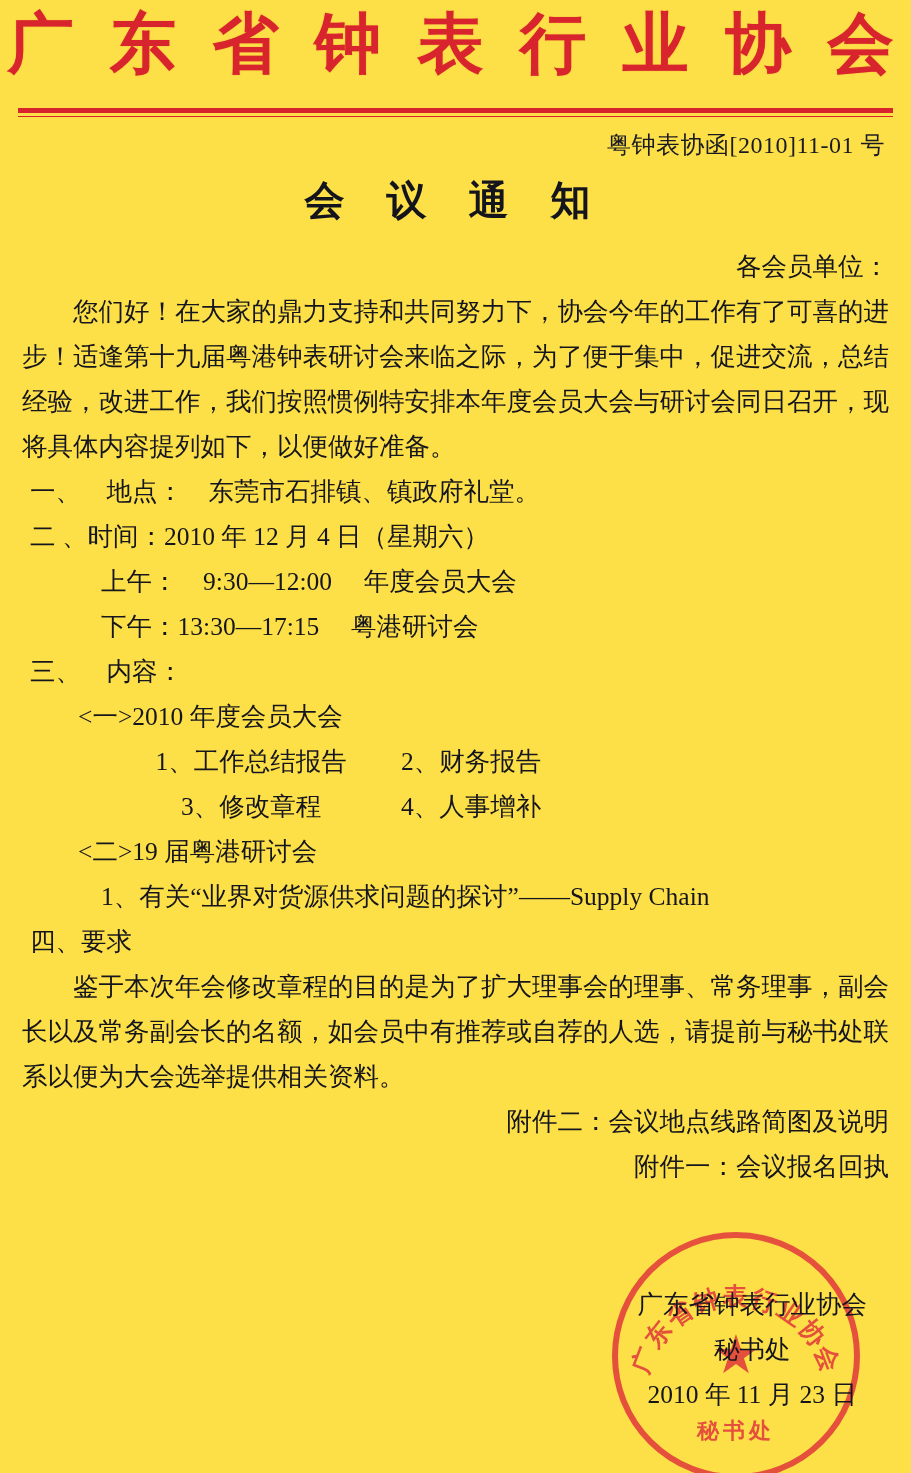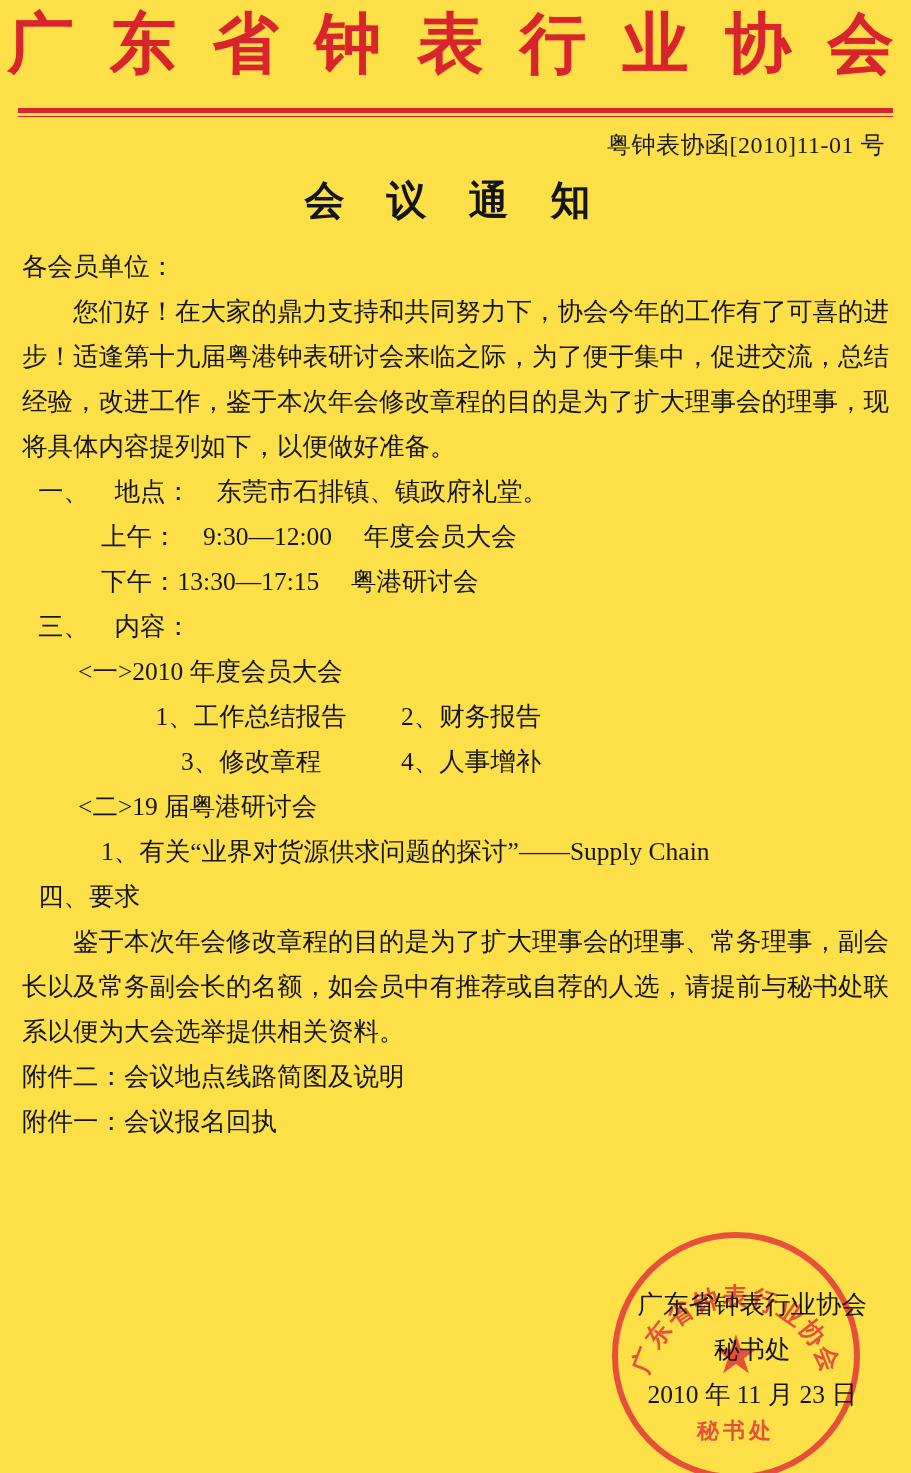--- a/index.html
+++ b/index.html
@@ -63,26 +63,27 @@
   }
   
   .body-text {
     margin: 16px 22px 0 22px;
     color: #15151d;
     font-size: 25.5px;
     line-height: 45px;
   }
   .p-flush {
     text-indent: 0;
+    text-align: right;
   }
   .p-indent {
     text-indent: 2em;
   }
   .lvl1 {
-    margin-left: 16px;
+    margin-left: 8px;
   }
   .lvl2 {
     margin-left: 2.2em;
   }
   .lvl3 {
     margin-left: 3.1em;
   }
   .two-col {
     display: block;
   }
@@ -167,24 +168,25 @@
   </div>
 
   <div class="doc-number">粤钟表协函[2010]11-01 号</div>
 
   <div class="doc-title">会 议 通 知</div>
 
   <div class="body-text">
 
     <div class="p-flush">各会员单位：</div>
 
-    <div class="p-indent">您们好！在大家的鼎力支持和共同努力下，协会今年的工作有了可喜的进步！适逢第十九届粤港钟表研讨会来临之际，为了便于集中，促进交流，总结经验，改进工作，鉴于本次年会修改章程的目的是为了扩大理事会的理事，现将具体内容提列如下，以便做好准备。</div>
+    <div class="p-indent">您们好！在大家的鼎力支持和共同努力下，协会今年的工作有了可喜的进步！适逢第十九届粤港钟表研讨会来临之际，为了便于集中，促进交流，总结经验，改进工作，我们按照惯例特安排本年度会员大会与研讨会同日召开，现将具体内容提列如下，以便做好准备。</div>
 
     <div class="lvl1">一、　地点：　东莞市石排镇、镇政府礼堂。</div>
 
+    <div class="lvl1">二 、时间：2010 年 12 月 4 日（星期六）</div>
     <div class="lvl3">上午：　9:30—12:00　 年度会员大会</div>
     <div class="lvl3">下午：13:30—17:15　 粤港研讨会</div>
 
     <div class="lvl1">三、　内容：</div>
 
     <div class="lvl2">&lt;一&gt;2010 年度会员大会</div>
     <div class="lvl3 two-col">
       <span class="c1">1、工作总结报告</span><span>2、财务报告</span>
     </div>
     <div class="lvl3 two-col">

